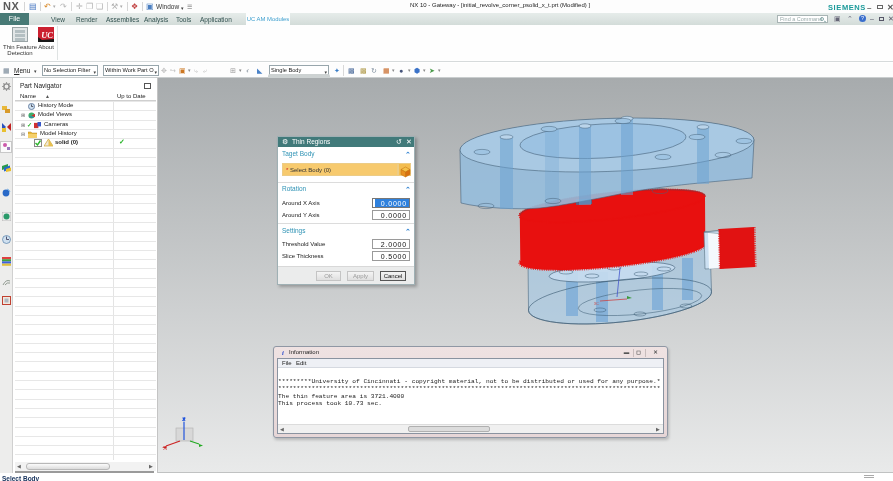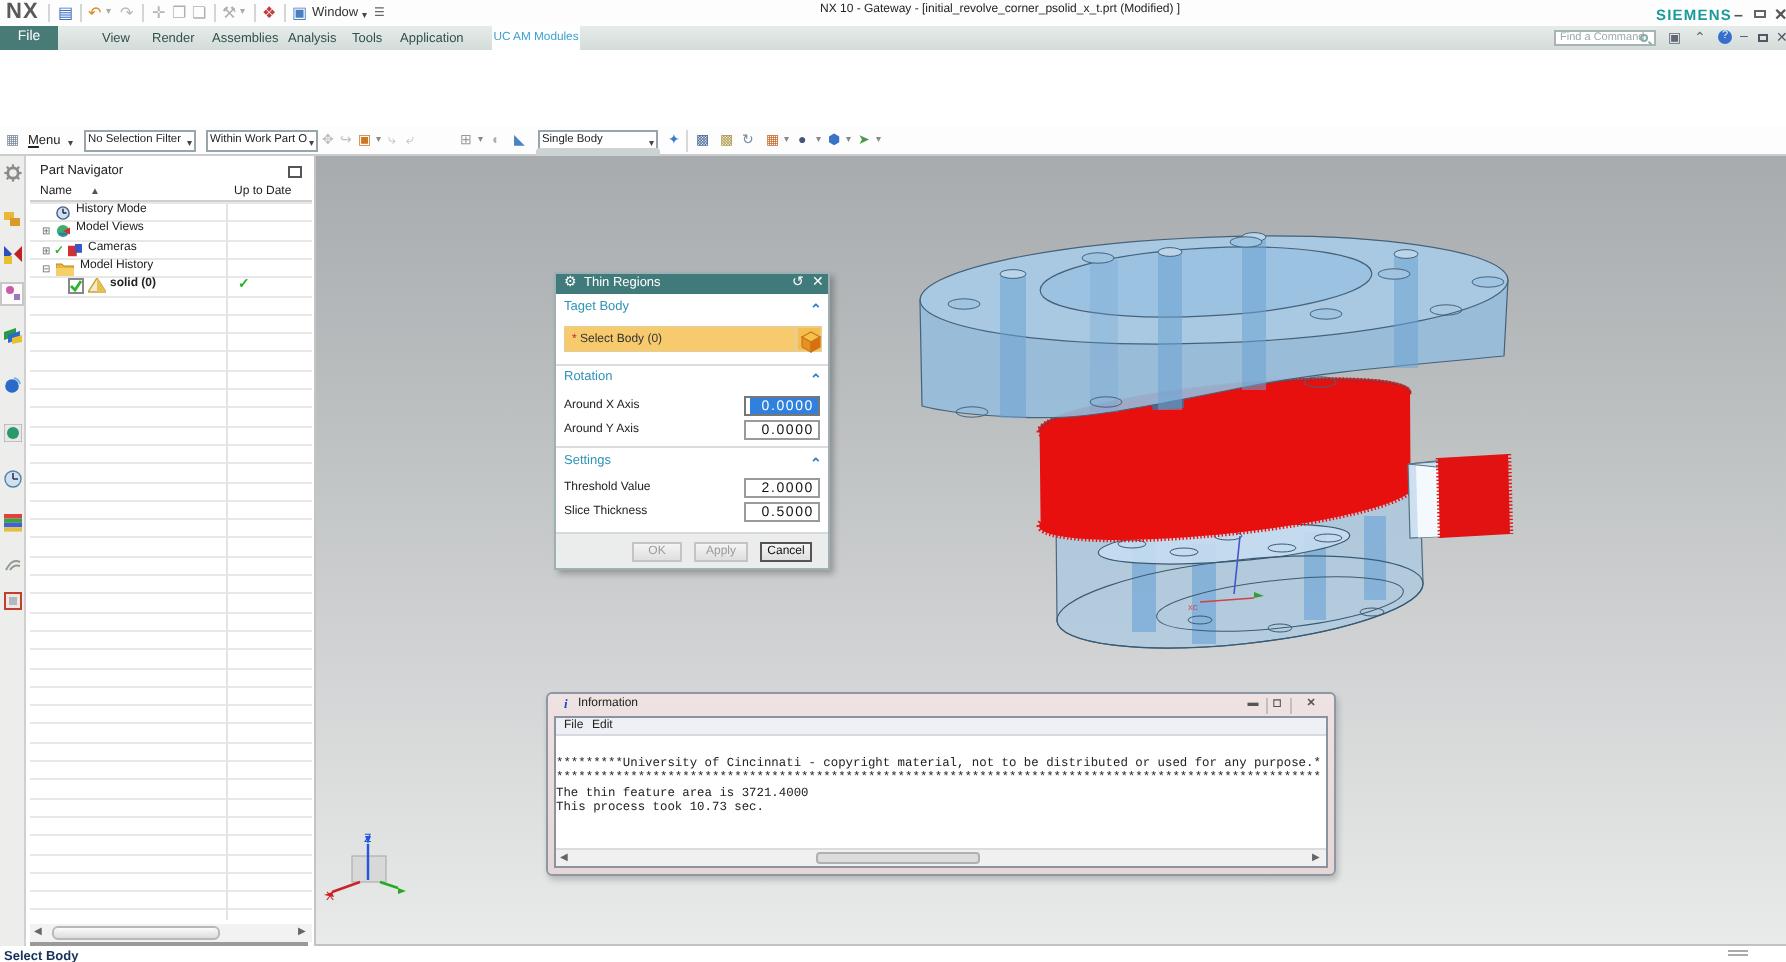--- a/index.html
+++ b/index.html
@@ -122,20 +122,36 @@
     <span class="abs" style="left:820px;top:4px;width:4px;height:4px;border:1px solid #8aa;border-radius:50%;"></span>
     <span class="abs" style="left:824px;top:8px;width:2px;height:1px;background:#8aa;transform:rotate(45deg);"></span>
     <span class="abs" style="left:834px;top:2px;font-size:7px;color:#667;">▣</span>
     <span class="abs" style="left:847px;top:2px;font-size:7px;color:#667;">⌃</span>
     <span class="abs" style="left:859px;top:2px;width:7px;height:7px;background:#3a6ecc;border-radius:50%;color:#fff;font-size:5.5px;text-align:center;line-height:7px;">?</span>
     <span class="abs" style="left:870px;top:2px;font-size:7px;color:#556;">–</span>
     <span class="abs" style="left:879px;top:4px;width:5px;height:4px;border:1px solid #556;"></span>
     <span class="abs" style="left:888px;top:2px;font-size:7px;color:#556;">✕</span>
   </div>
 
+  <div class="abs" id="ribbon">
+    <div class="abs" id="tfdicon">
+      <span class="abs bar" style="top:2px;"></span>
+      <span class="abs bar" style="top:6px;"></span>
+      <span class="abs bar" style="top:10px;"></span>
+    </div>
+    <div class="abs" id="uclogo">
+      <svg width="16" height="15" viewBox="0 0 16 15">
+        <polygon points="0,10 4,13 16,12 16,15 0,15" fill="#1a1a1a"></polygon>
+        <text x="3.2" y="10.5" font-size="8.5" font-style="italic" font-weight="bold" fill="#fff" font-family="Liberation Serif,serif">UC</text>
+      </svg>
+    </div>
+    <div class="abs riblabel" style="left:0px;top:19px;width:40px;">Thin Feature<br>Detection</div>
+    <div class="abs riblabel" style="left:36px;top:19px;width:20px;">About</div>
+    <div class="abs" id="ribsep"></div>
+  </div>
 
   <div class="abs" id="toolbar">
     <span class="abs tbi" style="left:3px;color:#7a8a9a;">▦</span>
     <span class="abs" style="left:14px;top:4px;font-size:6.5px;color:#222;"><u>M</u>enu</span>
     <span class="abs" style="left:34px;top:5px;font-size:5px;color:#444;">▾</span>
     <div class="abs combo" style="left:42px;width:56px;">No Selection Filter<span class="da">▾</span></div>
     <div class="abs combo" style="left:103px;width:56px;">Within Work Part O<span class="da">▾</span></div>
     <span class="abs tbi" style="left:161px;color:#c0c0c0;">✥</span>
     <span class="abs tbi" style="left:170px;color:#c0c0c0;">↪</span>
     <span class="abs tbi" style="left:179px;color:#cc7722;">▣</span>

